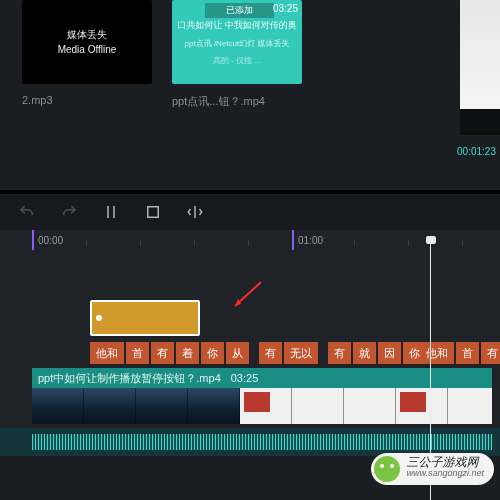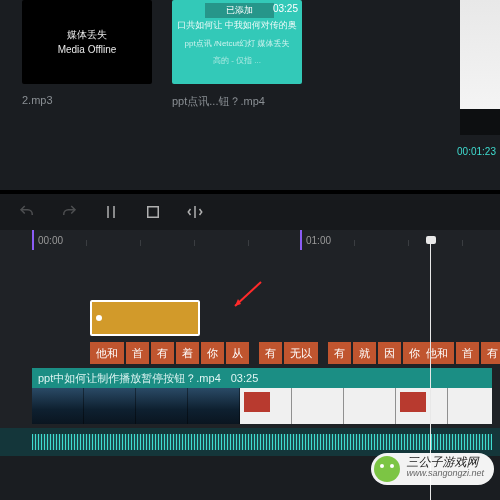--- a/index.html
+++ b/index.html
@@ -274,21 +274,21 @@
     <svg viewBox="0 0 24 24" fill="none" stroke="currentColor" stroke-width="2">
         <path d="M12 4v16M6 8l-3 4 3 4M18 8l3 4-3 4"></path>
       </svg>
   </span>
 </div>
 
 <div class="ruler">
   <div class="tick" style="left:32px">
       <span>00:00</span>
     </div>
-  <div class="tick" style="left:300px">
+  <div class="tick" style="left:292px">
       <span>01:00</span>
     </div>
   <div class="minor" style="left:86px"></div>
   <div class="minor" style="left:140px"></div>
   <div class="minor" style="left:194px"></div>
   <div class="minor" style="left:248px"></div>
   <div class="minor" style="left:354px"></div>
   <div class="minor" style="left:408px"></div>
   <div class="minor" style="left:462px"></div>
 </div>

